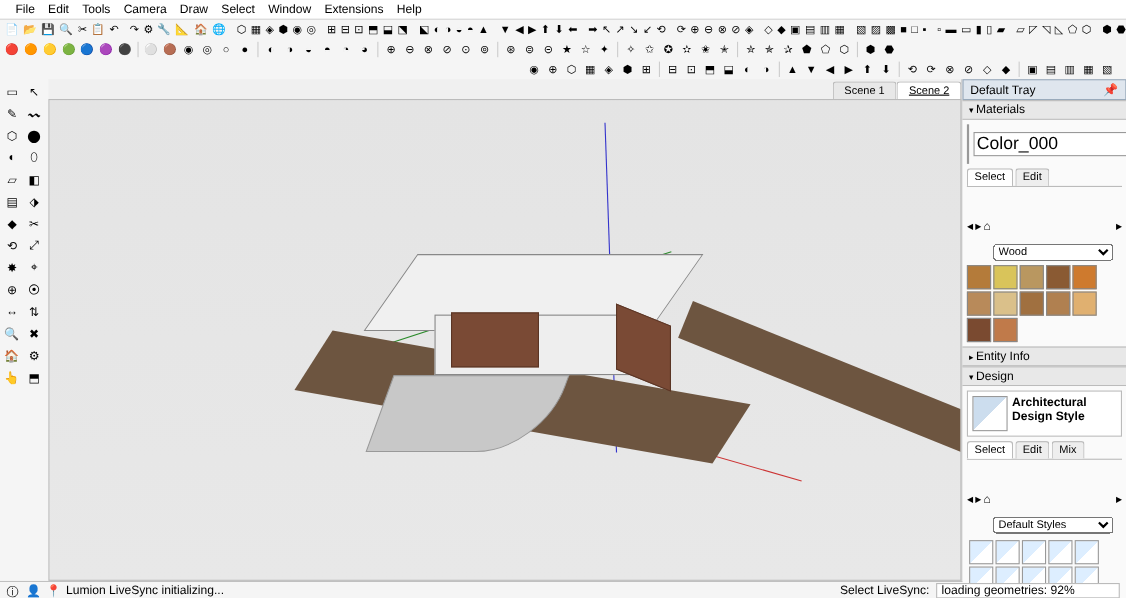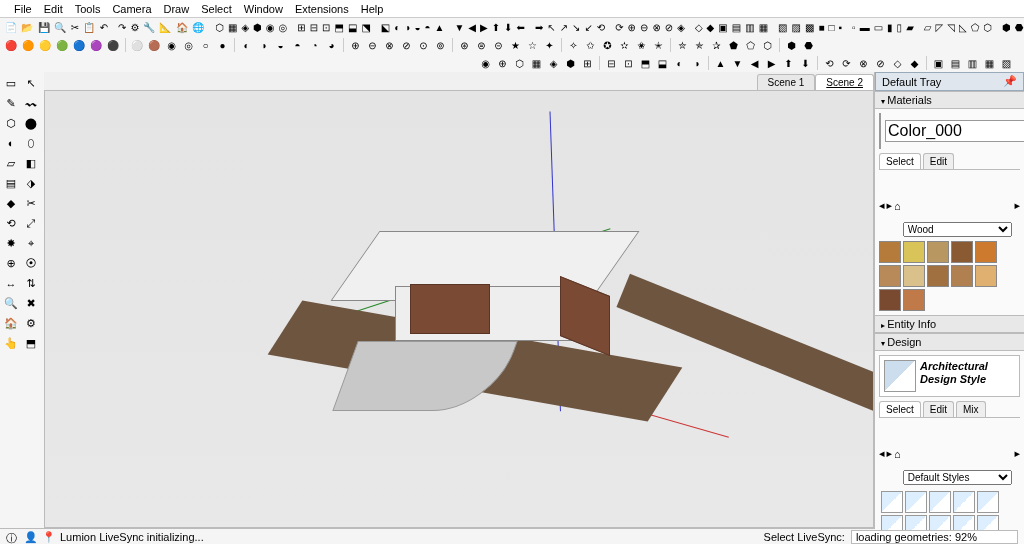--- a/index.html
+++ b/index.html
@@ -52,21 +52,21 @@
 .mat-preview { width: 36px; height: 36px; border: 1px solid #999; background: linear-gradient(45deg, #dab060, #c89040); display: inline-block; }
 .sub-tabs { display: flex; border-bottom: 1px solid #bbb; margin-top: 4px; }
 .sub-tab { padding: 2px 6px; border: 1px solid #bbb; border-bottom: none; background: #eee; cursor: pointer; font-size: 10px; border-radius: 3px 3px 0 0; margin-right: 2px; }
 .sub-tab.active { background: #fff; }
 .combo-row { display: flex; gap: 2px; align-items: center; margin: 4px 0; }
 .combo-row select { flex: 1; font-size: 10px; margin-top: 48px; }
 .swatch-grid { display: flex; flex-wrap: wrap; gap: 2px; }
 .swatch { width: 22px; height: 22px; border: 1px solid #888; cursor: pointer; }
 .style-preview { display: flex; gap: 4px; padding: 4px; border: 1px solid #bbb; background: #fff; }
 .style-thumb { width: 32px; height: 32px; border: 1px solid #999; background: linear-gradient(135deg, #cde 50%, #fff 50%); flex-shrink: 0; }
-.style-desc { font-size: 9px; line-height: 1.2; font-style: italic; }
+.style-desc { font-size: 9px; line-height: 1.2; }
 .style-grid { display: flex; flex-wrap: wrap; gap: 2px; padding: 2px; }
 .style-sw { width: 22px; height: 22px; border: 1px solid #999; background: linear-gradient(135deg, #def 50%, #fff 50%); cursor: pointer; }
 
 .statusbar { height: 16px; background: #f5f5f5; border-top: 1px solid #bbb; display: flex; align-items: center; padding: 0 6px; font-size: 10px; justify-content: space-between; }
 .statusbar .sect { display: flex; gap: 6px; align-items: center; }
 .stat-icon { width: 12px; height: 12px; display: inline-block; }
 </style>
 </head>
 <body>
 

